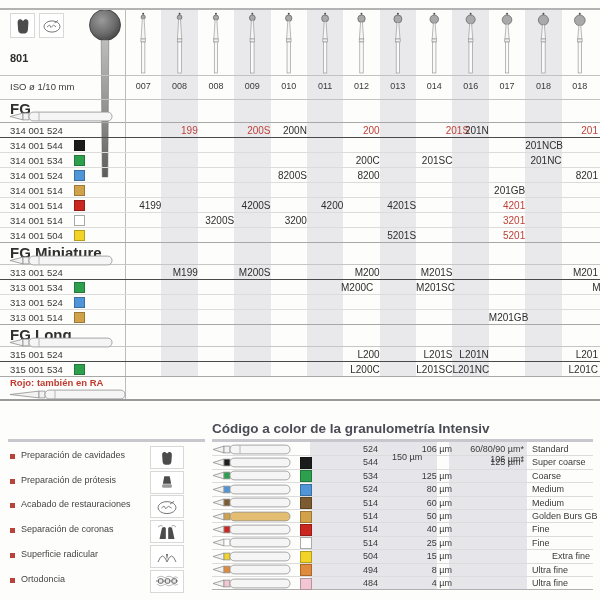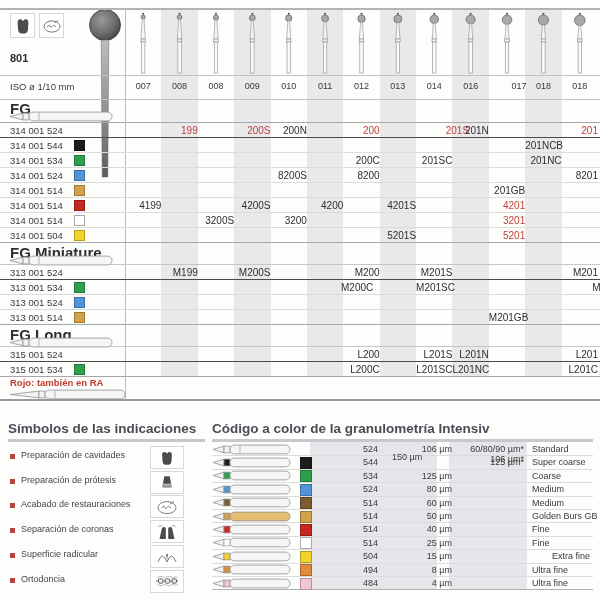--- a/index.html
+++ b/index.html
@@ -131,21 +131,21 @@
       <span class="isoHead" style="left: 125px; top: 81px; width: 36.3846px;">007</span>
       <span class="isoHead" style="left: 161.385px; top: 81px; width: 36.3846px;">008</span>
       <span class="isoHead" style="left: 197.769px; top: 81px; width: 36.3846px;">008</span>
       <span class="isoHead" style="left: 234.154px; top: 81px; width: 36.3846px;">009</span>
       <span class="isoHead" style="left: 270.538px; top: 81px; width: 36.3846px;">010</span>
       <span class="isoHead" style="left: 306.923px; top: 81px; width: 36.3846px;">011</span>
       <span class="isoHead" style="left: 343.308px; top: 81px; width: 36.3846px;">012</span>
       <span class="isoHead" style="left: 379.692px; top: 81px; width: 36.3846px;">013</span>
       <span class="isoHead" style="left: 416.077px; top: 81px; width: 36.3846px;">014</span>
       <span class="isoHead" style="left: 452.462px; top: 81px; width: 36.3846px;">016</span>
-      <span class="isoHead" style="left: 488.846px; top: 81px; width: 36.3846px; padding-left: 12px;">017</span>
+      <span class="isoHead" style="left: 488.846px; top: 81px; width: 36.3846px;">017</span>
       <span class="isoHead" style="left: 525.231px; top: 81px; width: 36.3846px;">018</span>
       <span class="isoHead" style="left: 561.615px; top: 81px; width: 36.3846px;">018</span>
       <div class="secLabel" style="top: 100px;">FG</div>
       <div style="position: absolute; left: 9px; top: 110px; z-index: 4;">
         <svg width="105" height="13" viewBox="0 0 105 13">
           <polygon points="1,6.5 14,3.1 14,9.9" fill="#f2f2f2" stroke="#919191" stroke-width="0.8"></polygon>
           <rect x="14" y="3.1" width="6" height="6.8" fill="#f2f2f2" stroke="#919191" stroke-width="0.8"></rect>
           <rect x="20" y="2.0999999999999996" width="83" height="8.8" rx="4.2" fill="#f5f5f5" stroke="#919191" stroke-width="0.8"></rect>
           <line x1="30" y1="2.0999999999999996" x2="30" y2="10.9" stroke="#b5b5b5"></line>
         </svg>
@@ -274,21 +274,20 @@
       <ellipse cx="10" cy="10.5" rx="8" ry="5.6" fill="none" stroke="#777" stroke-width="1"></ellipse>
       <path d="M5,11 L7.5,9 L9,11.5 L11.5,9 L14,10.8" fill="none" stroke="#777" stroke-width="0.9"></path>
       <line x1="12.5" y1="7" x2="16" y2="4.5" stroke="#777" stroke-width="1"></line>
     </svg>
   </div>
 
   <div class="abs" style="left:10px;top:52px;font-size:11px;font-weight:bold;color:#2e2e2e;z-index:4;">801</div>
 
   <div class="abs" style="left:10px;top:81px;font-size:9.5px;color:#3a3a3a;z-index:4;">ISO ø 1/10 mm</div>
 
-  <div class="panelTitle" style="left:8px;top:421px;">Símbolos de las indicaciones</div>
   <div class="tbar" style="left:8px;top:439px;width:197px;"></div>
   <div id="symbolItems" class="abs" style="left:0;top:446px;width:210px;height:150px;">
       <span style="position: absolute; left: 10px; top: 8px; width: 5px; height: 5px; background: rgb(184, 67, 58);"></span>
       <span class="symLabel" style="position: absolute; left: 21px; top: 4px;">Preparación de cavidades</span>
       <div style="position: absolute; left: 150px; top: 0px; width: 32px; height: 21px; background: rgb(255, 255, 255); border: 1px solid rgb(216, 216, 216); display: flex; align-items: center; justify-content: center;">
         <svg width="20" height="18" viewBox="0 0 20 20">
           <path d="M4.6,7 C4.4,3.4 6.6,2.6 8.4,3.6 L10,5 L11.6,3.6 C13.4,2.6 15.6,3.4 15.4,7 L14.9,13.8 C14.7,16.8 12.9,17.6 10,17.6 C7.1,17.6 5.3,16.8 5.1,13.8 Z" fill="#4c4c4c"></path>
         </svg>
       </div>
       <span style="position: absolute; left: 10px; top: 32.7px; width: 5px; height: 5px; background: rgb(184, 67, 58);"></span>

